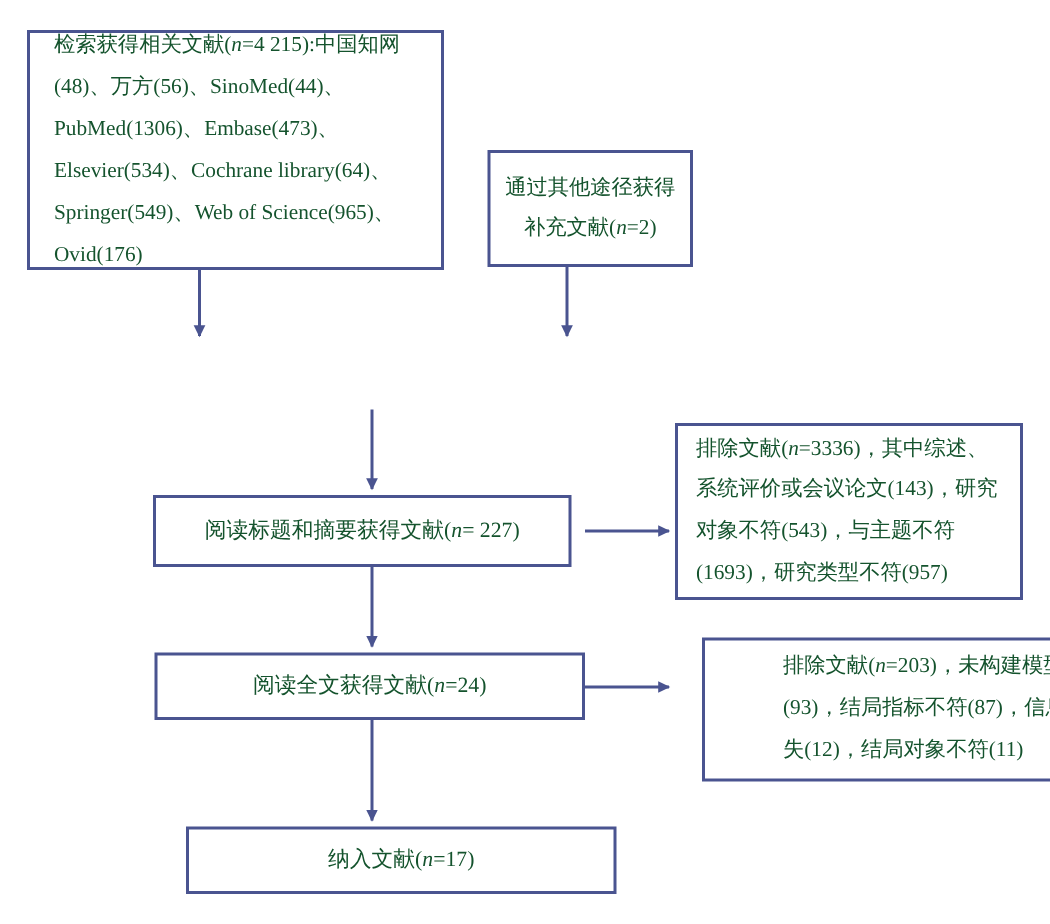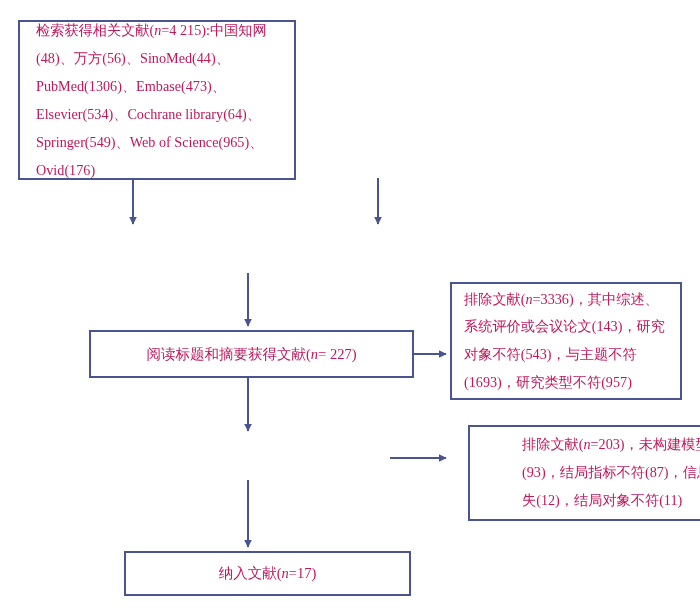--- a/index.html
+++ b/index.html
@@ -33,21 +33,21 @@
     align-items: center;
     justify-content: center;
   }
 
   .node .node-text {
     display: block;
     width: 100%;
     box-sizing: border-box;
     font-size: 14.5px;
     line-height: 1.95;
-    color: #be185d;
+    color: #14532d;
     white-space: pre-line;
   }
 
   
   #node-search {
     left: 18px;  top: 20px;  width: 278px; height: 160px;
   }
   #node-search .node-text {
     padding: 0 14px 0 16px;
     text-align: left;
@@ -62,21 +62,21 @@
     padding: 0 8px;
     text-align: center;
     font-size: 14.2px;
     line-height: 1.9;
   }
 
   #node-dedup {
     left: 103px; top: 228px; width: 287px; height: 45px;
   }
   #node-title-abstract {
-    left: 89px; top: 330px; width: 325px; height: 48px; justify-content: flex-end;
+    left: 102px; top: 330px; width: 279px; height: 48px; justify-content: flex-end;
   }
   #node-fulltext {
     left: 103px; top: 435px; width: 287px; height: 45px;
   }
   #node-included {
     left: 103px; top: 551px; width: 287px; height: 45px; margin-left: 21px;
   }
   #node-dedup .node-text,
   #node-title-abstract .node-text,
   #node-fulltext .node-text,
@@ -139,26 +139,32 @@
       <path d="M390,458 L446,458" marker-end="url(#arrowhead)"></path>
 
       <path d="M248,480 L248,547" marker-end="url(#arrowhead)"></path>
     </g>
   </svg>
 
   <div class="node" id="node-search">
     <span class="node-text">检索获得相关文献(<i class="ital">n</i>=4 215):中国知网(48)、万方(56)、SinoMed(44)、PubMed(1306)、Embase(473)、Elsevier(534)、Cochrane library(64)、Springer(549)、Web of Science(965)、Ovid(176)</span>
   </div>
 
+  <div class="node" id="node-other-sources">
+    <span class="node-text">通过其他途径获得补充文献(<i class="ital">n</i>=2)</span>
+  </div>
 
 
   <div class="node" id="node-title-abstract">
     <span class="node-text">阅读标题和摘要获得文献(<i class="ital">n</i>= 227)</span>
   </div>
 
+  <div class="node" id="node-fulltext">
+    <span class="node-text">阅读全文获得文献(<i class="ital">n</i>=24)</span>
+  </div>
 
   <div class="node" id="node-included">
     <span class="node-text">纳入文献(<i class="ital">n</i>=17)</span>
   </div>
 
   <div class="node" id="node-exclude-1">
     <span class="node-text">排除文献(<i class="ital">n</i>=3336)，其中综述、系统评价或会议论文(143)，研究对象不符(543)，与主题不符(1693)，研究类型不符(957)</span>
   </div>
 
   <div class="node" id="node-exclude-2">

